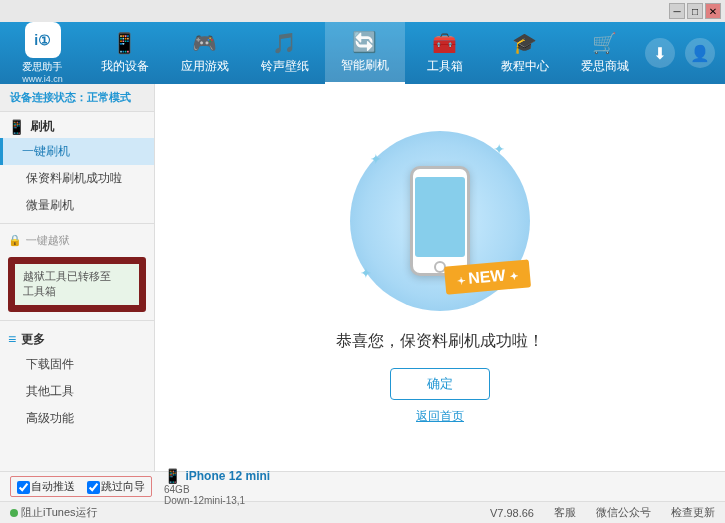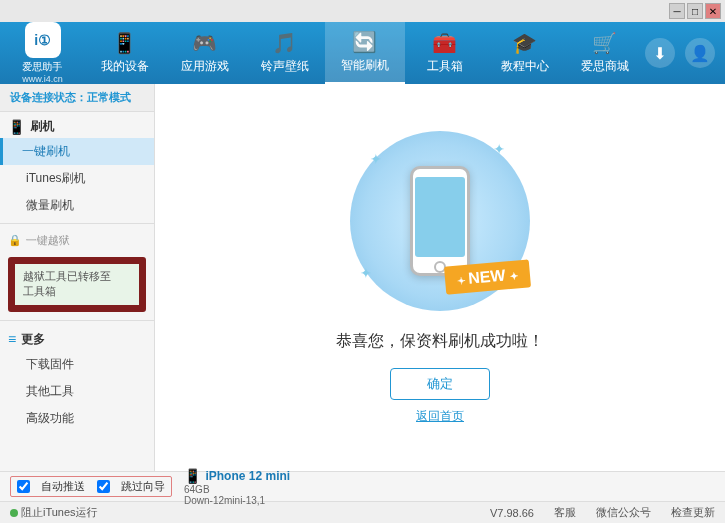--- a/index.html
+++ b/index.html
@@ -253,21 +253,21 @@
     }
     .bottom-checkboxes {
       display: flex;
       gap: 12px;
       align-items: center;
       border: 1px solid #e08080;
       padding: 2px 6px;
       border-radius: 2px;
     }
     .checkbox-item {
-      display: flex; align-items: center; gap: 11px;
+      display: flex; align-items: flex-end; gap: 1px;
       font-size: 11px; color: #333;
     }
     .checkbox-item input { cursor: pointer; }
     .bottom-device {
       margin-left: 10px;
       display: flex;
       flex-direction: column;
     }
     .device-name {
       font-size: 12px;
@@ -364,21 +364,21 @@
     </div>
 
     <div class="sidebar-section-header">
       <span class="sidebar-section-icon">📱</span>
       <span>刷机</span>
     </div>
     <div class="sidebar-item active">
       <span>一键刷机</span>
     </div>
     <div class="sidebar-item">
-      <span>iTunes刷机</span>
+      <span>保资料刷机成功啦</span>
     </div>
     <div class="sidebar-item">
       <span>微量刷机</span>
     </div>
 
     <div class="sidebar-divider"></div>
 
     <div class="sidebar-lock">
       <span class="sidebar-lock-icon">🔒</span>
       <span>一键越狱</span>

